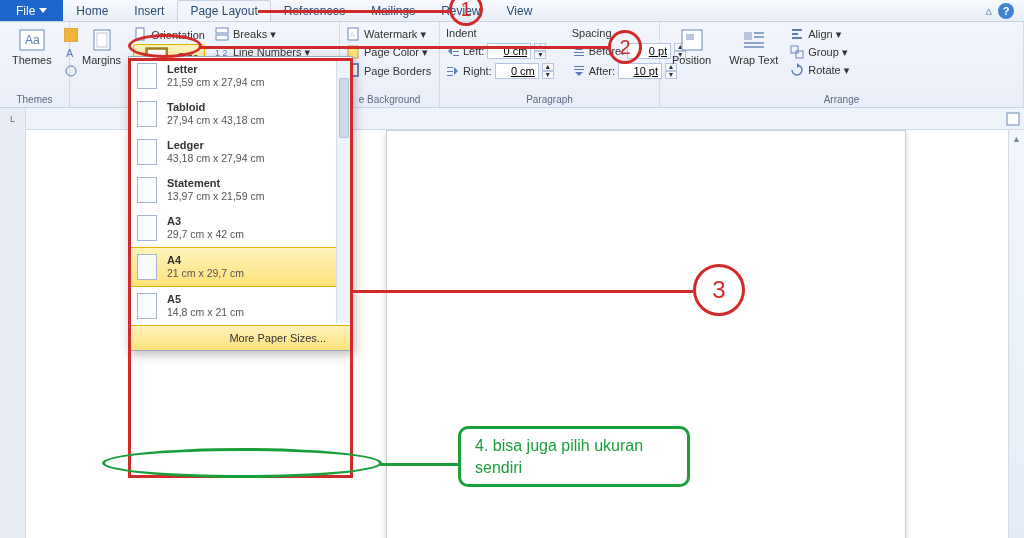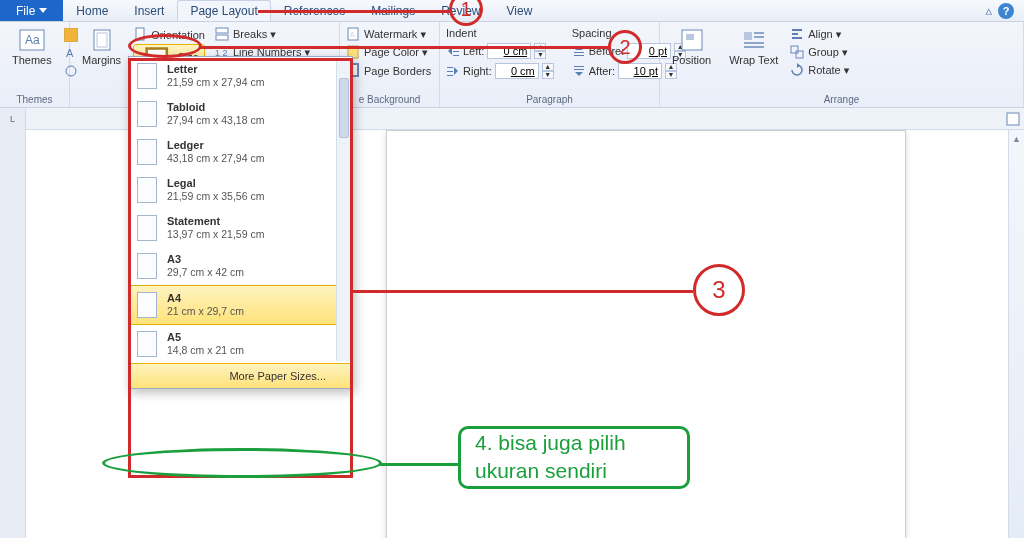--- a/index.html
+++ b/index.html
@@ -59,21 +59,21 @@
   .dd-scroll { position:absolute; right:1px; top:1px; bottom:27px; width:15px; background:#eef2f9; border-left:1px solid #d7deea; }
   .dd-scroll .th { position:absolute; left:2px; right:2px; top:20px; height:60px; background:#cfd9ea; border:1px solid #b4c2da; border-radius:2px;}
 
   
   .ann { position:absolute; z-index:40; pointer-events:none; }
   .circ-red { border:3px solid #d12a2a; border-radius:50%; }
   .num-red { color:#d12a2a; font-size:20px; font-weight:400; display:flex; align-items:center; justify-content:center; }
   .box-red { border:3px solid #d12a2a; }
   .oval-red { border:3px solid #d12a2a; border-radius:50%/50%; }
   .oval-green { border:3px solid #1a9f3c; border-radius:50%/50%; }
-  .box-green { border:3px solid #1a9f3c; border-radius:10px; background:#fff; padding:0 14px; color:#1a9f3c; font-size:21px; line-height:1.35; pointer-events:none; }
+  .box-green { border:3px solid #1a9f3c; border-radius:10px; background:#fff; padding:6px 14px; color:#1a9f3c; font-size:16px; line-height:1.35; pointer-events:none; }
   .line-red { position:absolute; background:#d12a2a; height:3px; z-index:39; }
   .line-green { position:absolute; background:#1a9f3c; height:3px; z-index:39; }
 
 </style>
 </head>
 <body>
 
 <div class="tabs">
   <div class="file-tab">
     <span>File</span>
@@ -373,27 +373,20 @@
       <div class="size-item">
         <div class="thumb"></div>
         <div class="lbls">
           <b>Ledger</b>
           <span>43,18 cm x 27,94 cm</span>
         </div>
       </div>
       <div class="size-item">
         <div class="thumb"></div>
         <div class="lbls">
-          <b>Legal</b>
-          <span>21,59 cm x 35,56 cm</span>
-        </div>
-      </div>
-      <div class="size-item">
-        <div class="thumb"></div>
-        <div class="lbls">
           <b>Statement</b>
           <span>13,97 cm x 21,59 cm</span>
         </div>
       </div>
       <div class="size-item">
         <div class="thumb"></div>
         <div class="lbls">
           <b>A3</b>
           <span>29,7 cm x 42 cm</span>
         </div>

